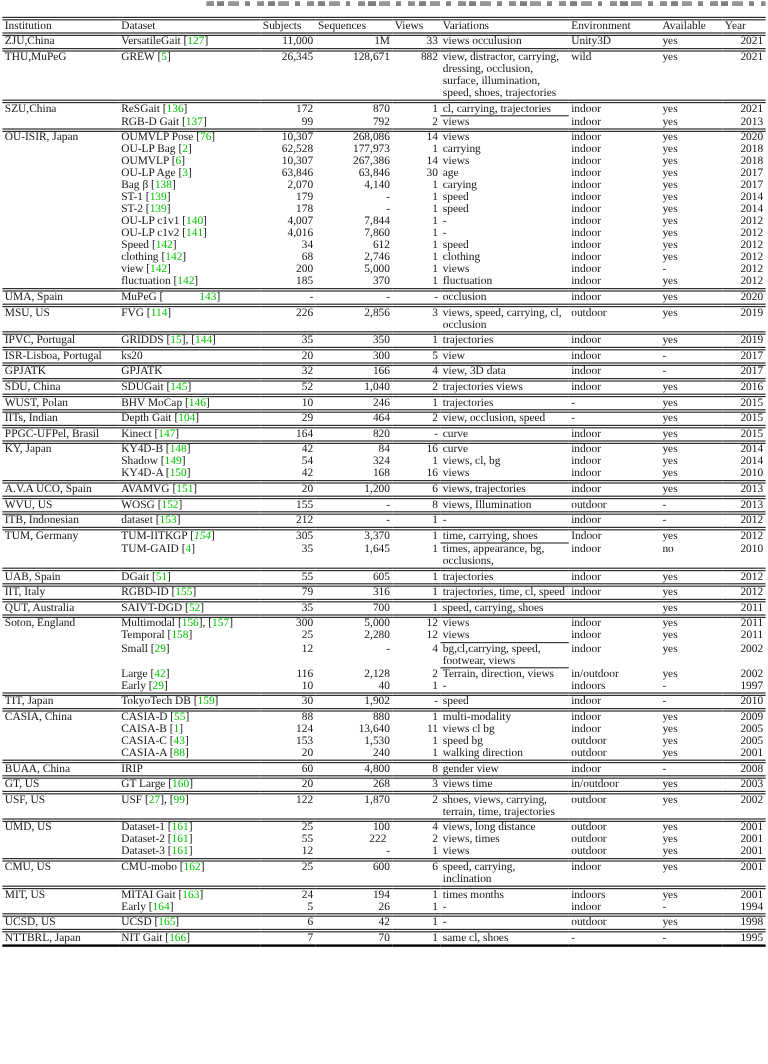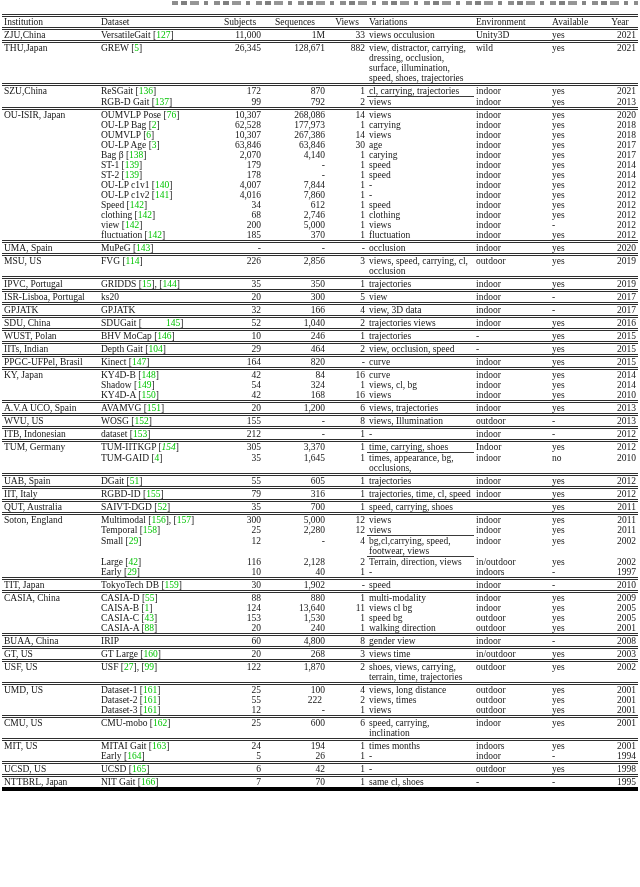--- a/index.html
+++ b/index.html
@@ -36,24 +36,24 @@
     overflow: hidden;
     white-space: normal;
   }
   thead th {
     border-top: 3px double #2e2e2e;
     border-bottom: 3px double #2e2e2e;
     text-align: left;
     padding-top: 2px; padding-bottom: 2px;
     line-height: 11px;
   }
-  thead th.num { text-align: center; }
+  thead th.num { text-align: left; }
   tbody { border: none; }
   tbody:not(:first-of-type) { border-top: 3px double #2e2e2e; }
-  table.ds { border-bottom: 4px solid #000000; }
+  table.ds { border-bottom: 2px solid #000000; }
   tbody td { padding-top: 1px; }
   td.inst { vertical-align: middle; }
   td.num { text-align: right; }
   td.var { white-space: pre-line; }
   td.vcline { border-bottom: 1px solid #3a3a3a; }
   span.uline { border-bottom: 1px solid #3a3a3a; padding: 0 3px; }
   span.cnum { }
 </style>
 </head>
 <body>
@@ -93,21 +93,21 @@
           <td class="num">1M</td>
           <td class="num">33</td>
           <td class="var">views occulusion</td>
           <td class="env">Unity3D</td>
           <td class="avail">yes</td>
           <td class="num">2021</td>
         </tr>
       </tbody>
       <tbody>
         <tr>
-          <td class="inst" rowspan="1">THU,Japan</td>
+          <td class="inst" rowspan="1">THU,MuPeG</td>
           <td class="ds-cell"><span>GREW</span> [<span class="cnum" style="color: rgb(0, 196, 0);">5</span>]</td>
           <td class="num">26,345</td>
           <td class="num">128,671</td>
           <td class="num">882</td>
           <td class="var">view, distractor,
 carrying, dressing,
 occlusion, surface,
 illumination, speed,
 shoes, trajectories</td>
           <td class="env">wild</td>
@@ -268,21 +268,21 @@
           <td class="num">1</td>
           <td class="var">fluctuation</td>
           <td class="env">indoor</td>
           <td class="avail">yes</td>
           <td class="num">2012</td>
         </tr>
       </tbody>
       <tbody>
         <tr>
           <td class="inst" rowspan="1">UMA, Spain</td>
-          <td class="ds-cell"><span>MuPeG</span> [<span class="cnum" style="color: rgb(0, 196, 0);">143</span>]</td>
+          <td class="ds-cell"><span>MuPeG</span> [<span class="cnum" style="color: rgb(0, 196, 0); padding-left: 30px;">143</span>]</td>
           <td class="num">-</td>
           <td class="num">-</td>
           <td class="num">-</td>
           <td class="var">occlusion</td>
           <td class="env">indoor</td>
           <td class="avail">yes</td>
           <td class="num">2020</td>
         </tr>
       </tbody>
       <tbody>
@@ -335,21 +335,21 @@
           <td class="num">4</td>
           <td class="var">view, 3D data</td>
           <td class="env">indoor</td>
           <td class="avail">-</td>
           <td class="num">2017</td>
         </tr>
       </tbody>
       <tbody>
         <tr>
           <td class="inst" rowspan="1">SDU, China</td>
-          <td class="ds-cell"><span>SDUGait</span> [<span class="cnum" style="color: rgb(0, 196, 0); padding-left: 24px;">145</span>]</td>
+          <td class="ds-cell"><span>SDUGait</span> [<span class="cnum" style="color: rgb(0, 196, 0);">145</span>]</td>
           <td class="num">52</td>
           <td class="num">1,040</td>
           <td class="num">2</td>
           <td class="var">trajectories views</td>
           <td class="env">indoor</td>
           <td class="avail">yes</td>
           <td class="num">2016</td>
         </tr>
       </tbody>
       <tbody>

